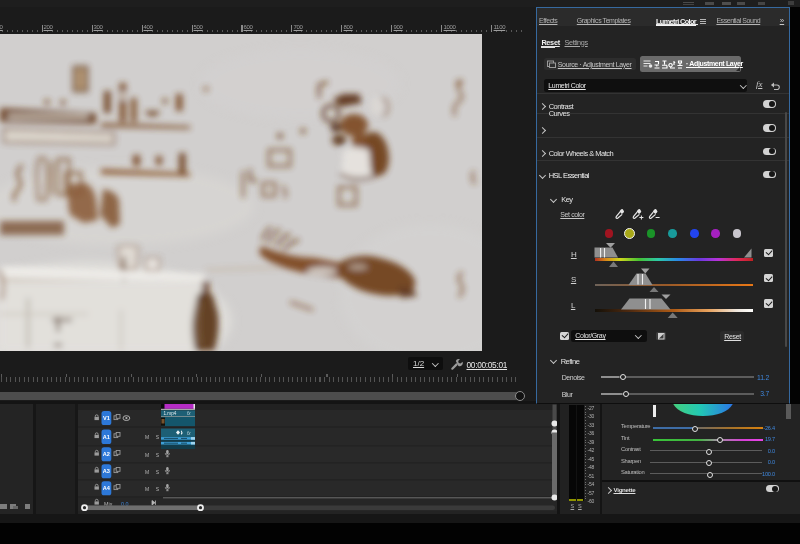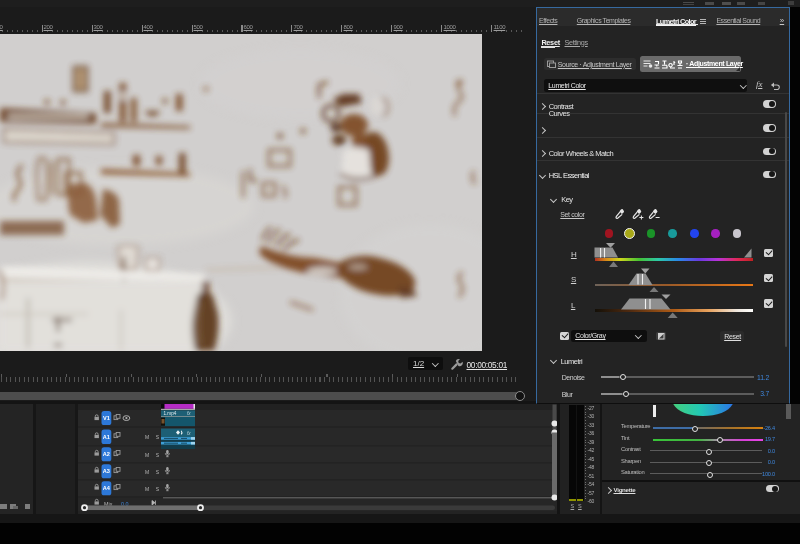--- a/index.html
+++ b/index.html
@@ -503,21 +503,21 @@
     <svg class="abs" style="left:1.5px;top:1.2px;" width="7" height="7">
           <rect x="0.5" y="0.5" width="5.5" height="5.5" fill="none" stroke="#d0d0d0"></rect>
           <path d="M6 0.5 L0.5 6 V0.5 z" fill="#d0d0d0"></path>
         </svg>
   </div>
   <div class="abs" style="left:183.4px;top:323px;width:23.3px;height:10.5px;background:#2b2b2b;border-radius:2.5px;">
     <span class="t" style="left:3.8px;top:2px;font-size:7px;letter-spacing:-0.3px;color:#e0e0e0;">Reset</span>
   </div>
 
   <div class="xchev" style="left:14.3px;top:350.8px;"></div>
-  <span class="hd" style="left:23.7px;top:349.6px;">Lumetri</span>
+  <span class="hd" style="left:23.7px;top:349.6px;">Refine</span>
   <span class="dn" style="left:24.7px;top:366.6px;">Denoise</span>
   <div class="track" style="left:63.5px;top:368.8px;width:153.5px;height:1.3px;"></div>
   <div class="track" style="left:63.5px;top:368.8px;width:18px;height:1.3px;background:#8f8f8f;"></div>
   <div class="knob" style="left:82.6px;top:366.5px;"></div>
   <span class="bval" style="left:212px;top:366px;font-size:6.8px;">11.2</span>
   <span class="dn" style="left:24.7px;top:383.3px;">Blur</span>
   <div class="track" style="left:63.5px;top:385.8px;width:153.5px;height:1.3px;"></div>
   <div class="track" style="left:63.5px;top:385.8px;width:21px;height:1.3px;background:#8f8f8f;"></div>
   <div class="knob" style="left:86.1px;top:383.5px;"></div>
   <span class="bval" style="left:212px;top:382.7px;font-size:6.8px;">3.7</span>

